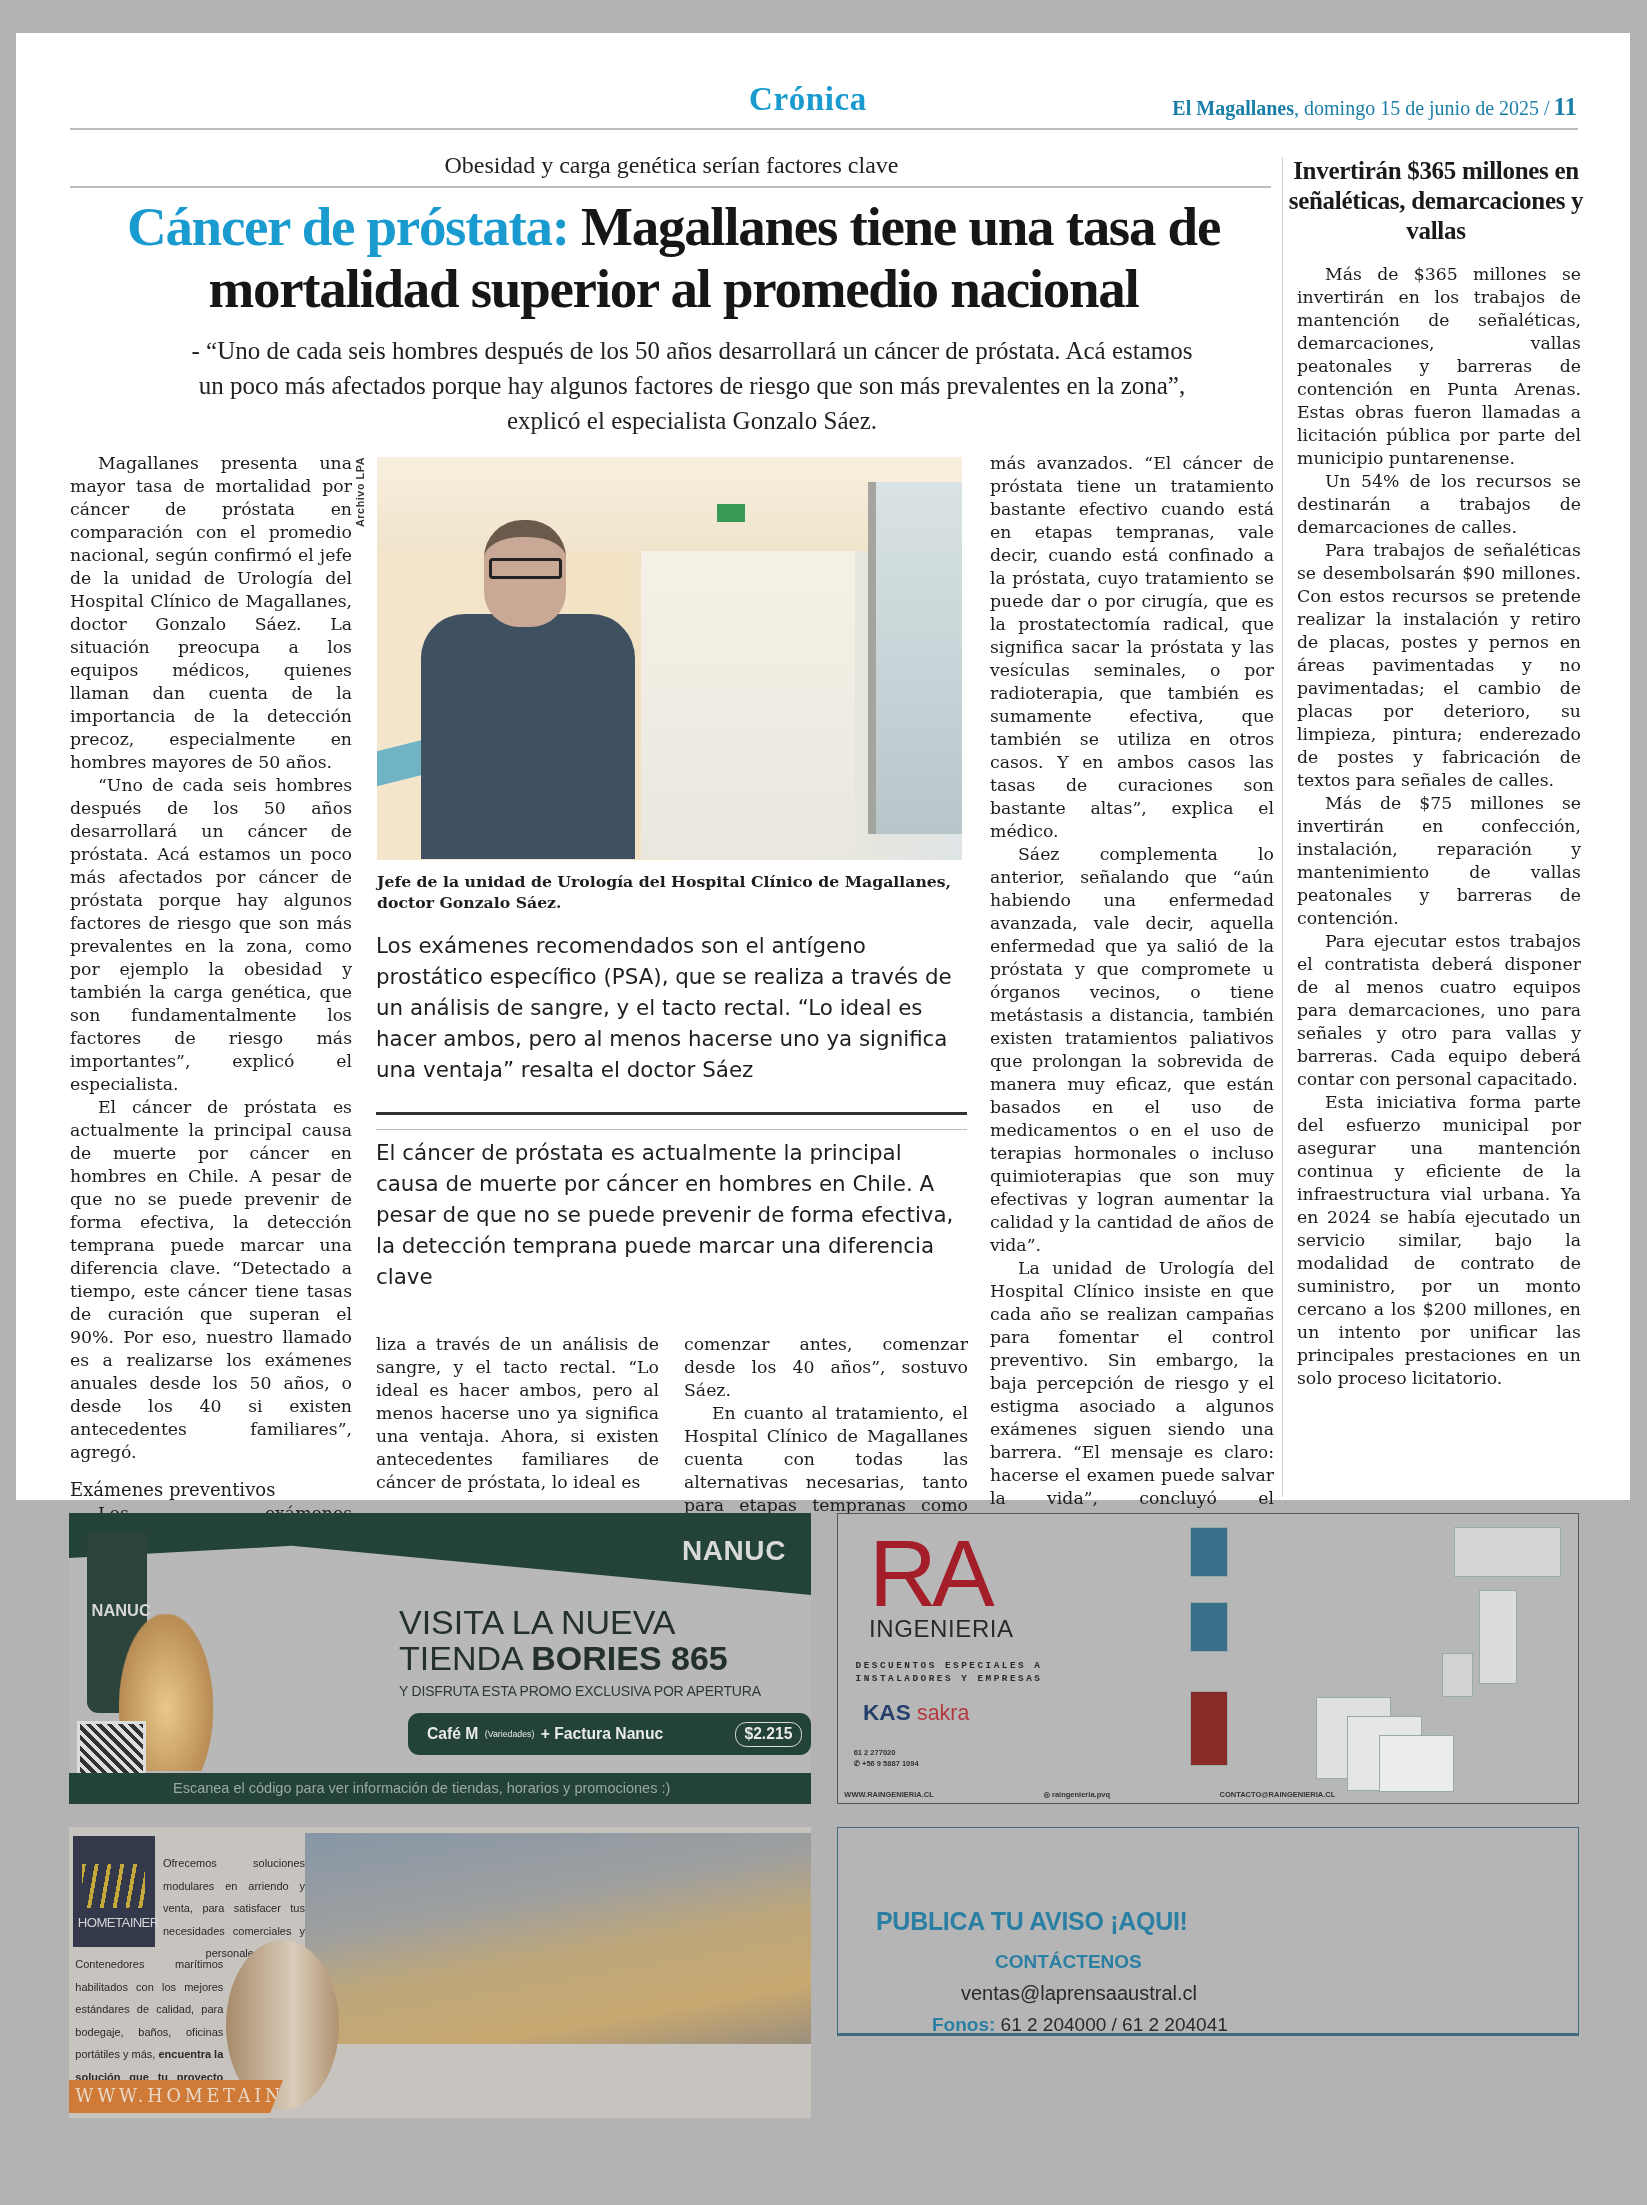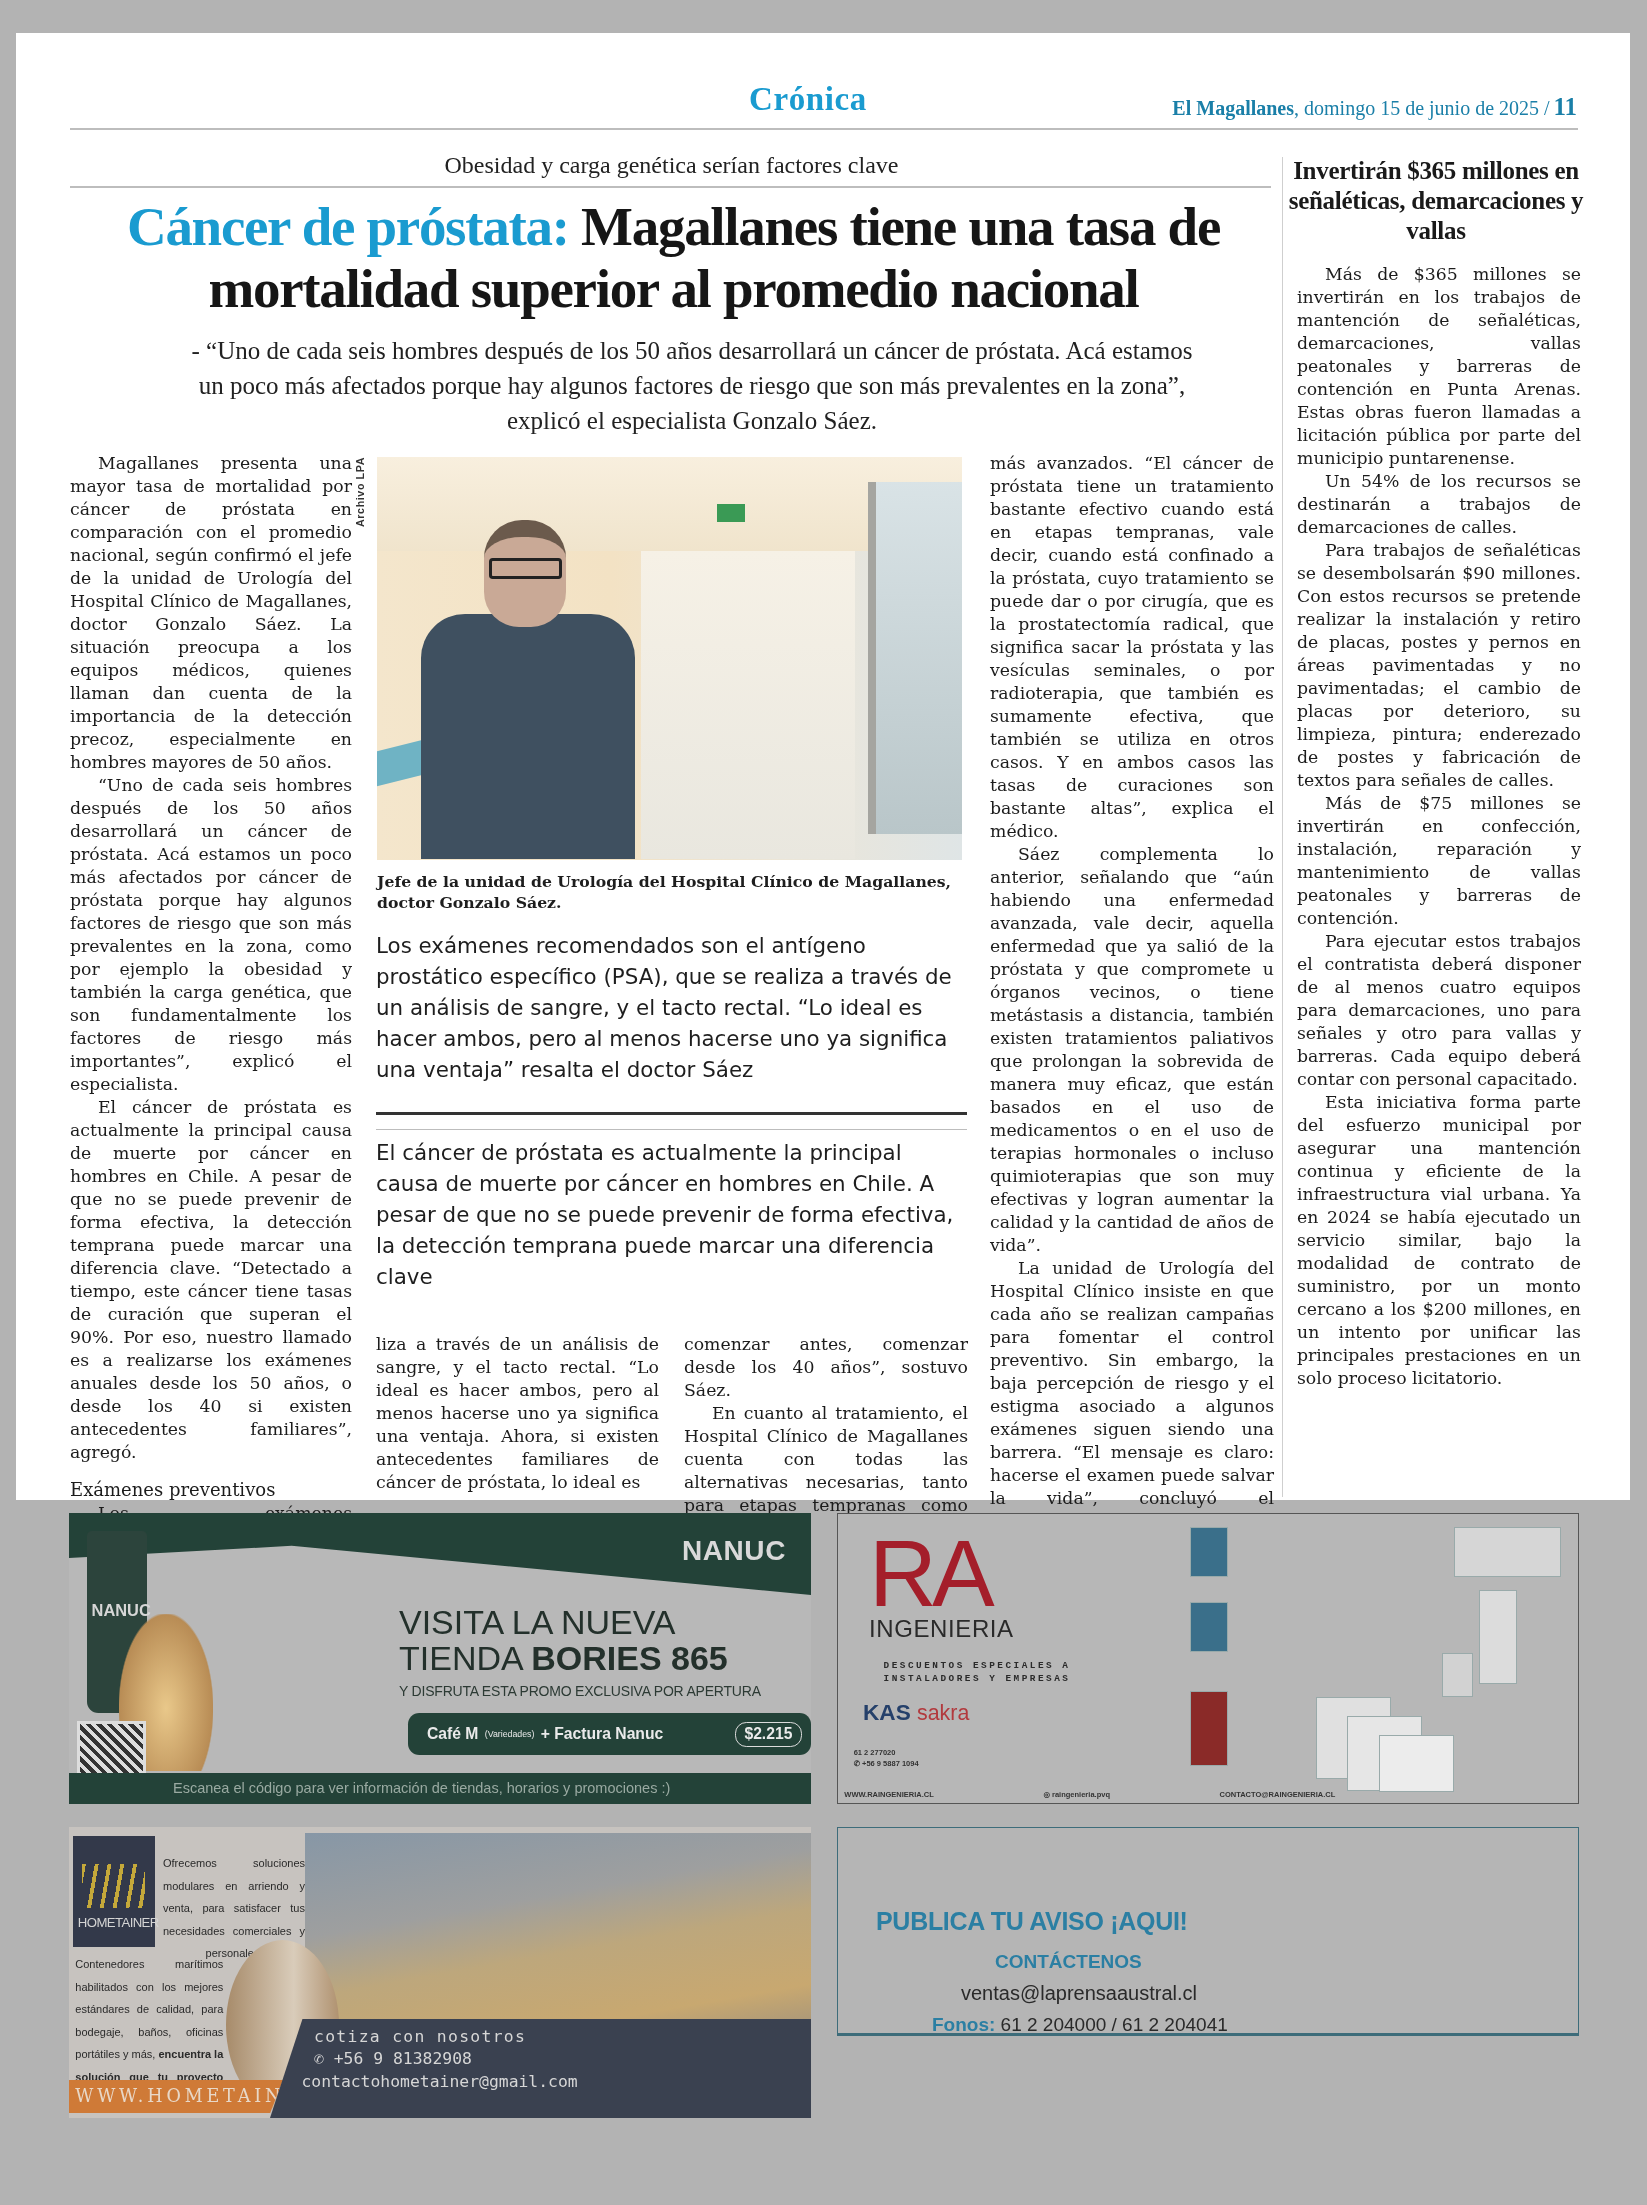--- a/index.html
+++ b/index.html
@@ -73,21 +73,21 @@
   .nanuc-sub { position: absolute; left: 330px; top: 170px; font-family: "Liberation Sans", sans-serif; font-size: 14px; color: #2c3a34; letter-spacing: -0.2px; }
   .nanuc-promo { position: absolute; left: 327px; top: 200px; width: 403px; height: 42px; background: #234238; border-radius: 11.3px; color: #eaeaea; font-family: "Liberation Sans", sans-serif; font-weight: bold; font-size: 15.7px; display: flex; align-items: center; padding: 0 8.8px 0 19px; gap: 6.3px; margin-left: 12px; }
   .nanuc-promo .small { font-size: 8.8px; font-weight: normal; }
   .nanuc-price { margin-left: auto; border: 1.9px solid #dcdcdc; border-radius: 11.3px; padding: 2.5px 8.8px; }
   .nanuc-foot { position: absolute; left: 0; bottom: 0; width: 100%; height: 31px; background: #234238; color: #9aaaa2; font-family: "Liberation Sans", sans-serif; font-size: 14.5px; padding-left: 104px; line-height: 31px; }
   .nanuc-qr { position: absolute; left: 7.5px; top: 208px; width: 69px; height: 75px; background: repeating-linear-gradient(45deg, #333 0 3.8px, #ddd 3.8px 7.5px); border: 3.1px solid #ddd; }
 
   .ad-ra { left: 837px; top: 1513px; width: 742px; height: 291px; background: #b7b7b7; border: 1.9px solid #555; }
   .ra-logo { position: absolute; left: 31px; top: 12.6px; font-family: "Liberation Sans", sans-serif; font-size: 94px; line-height: 94px; color: #a41e2a; letter-spacing: -5px; }
   .ra-ing { position: absolute; left: 31px; top: 101px; font-family: "Liberation Sans", sans-serif; font-size: 24px; color: #2a2a2a; letter-spacing: 0.6px; }
-  .ra-desc { position: absolute; left: 17.6px; top: 146px; font-family: "Liberation Mono", monospace; font-weight: bold; font-size: 9.4px; line-height: 12.6px; letter-spacing: 2.5px; color: #2a2a2a; margin-left: 28px; }
+  .ra-desc { position: absolute; left: 17.6px; top: 146px; font-family: "Liberation Mono", monospace; font-weight: bold; font-size: 9.4px; line-height: 12.6px; letter-spacing: 2.5px; color: #2a2a2a; }
   .ra-kas { position: absolute; left: 25px; top: 186px; font-family: "Liberation Sans", sans-serif; font-weight: bold; font-size: 22.6px; color: #25406a; }
   .ra-sakra { position: absolute; left: 79px; top: 187px; font-family: "Liberation Sans", sans-serif; font-size: 21.4px; color: #b23a3e; }
   .ra-phone { position: absolute; left: 15.7px; top: 233px; font-family: "Liberation Sans", sans-serif; font-weight: bold; font-size: 7.5px; line-height: 11.3px; color: #333; }
   .ra-foot { position: absolute; left: 6.3px; top: 276px; width: 491px; display: flex; justify-content: space-between; font-family: "Liberation Sans", sans-serif; font-weight: bold; font-size: 7.5px; color: #333; }
   .ra-products { position: absolute; left: 352px; top: 12.6px; width: 377px; height: 264px; }
   .ra-box { position: absolute; background: #cfd4d6; border: 1.3px solid #9aa; }
 
   .ad-home { left: 69px; top: 1827px; width: 742px; height: 291px; background: #c7c3bf; }
   .home-logo { position: absolute; left: 3.8px; top: 8.8px; width: 82px; height: 111px; background: #33394a; }
   .home-logo .stripes { position: absolute; left: 8.8px; top: 28px; width: 63px; height: 44px; background: repeating-linear-gradient(100deg, #c5a93a 0 3.8px, transparent 3.8px 12.6px); }
@@ -234,25 +234,20 @@
 <div class="ad ad-home">
   <div class="home-photo"></div>
   <div class="home-logo">
     <div class="stripes"></div>
     <div class="name">HOMETAINER</div>
   </div>
   <div class="home-intro">Ofrecemos soluciones modulares en arriendo y venta, para satisfacer tus necesidades comerciales y personales.</div>
   <div class="home-circle"></div>
   <div class="home-text"><span>Contenedores marítimos habilitados con los mejores estándares de calidad, para bodegaje, baños, oficinas portátiles y más,</span> <b>encuentra la solución que tu proyecto necesita.</b></div>
   <div class="home-web">WWW.HOMETAINER.CL</div>
-  <div class="home-contact">
-    <div class="cz">cotiza con nosotros</div>
-    <div class="ph"><span>✆ </span><span>+56 9 81382908</span></div>
-    <div class="em">contactohometainer@gmail.com</div>
-  </div>
 </div>
 
 <div class="ad ad-prensa">
   <div class="prensa-h">PUBLICA TU AVISO ¡AQUI!</div>
   <div class="prensa-c">CONTÁCTENOS</div>
   <div class="prensa-e">ventas@laprensaaustral.cl</div>
   <div class="prensa-f"><b>Fonos:</b><span> 61 2 204000 / 61 2 204041</span></div>
 </div>
 
 

